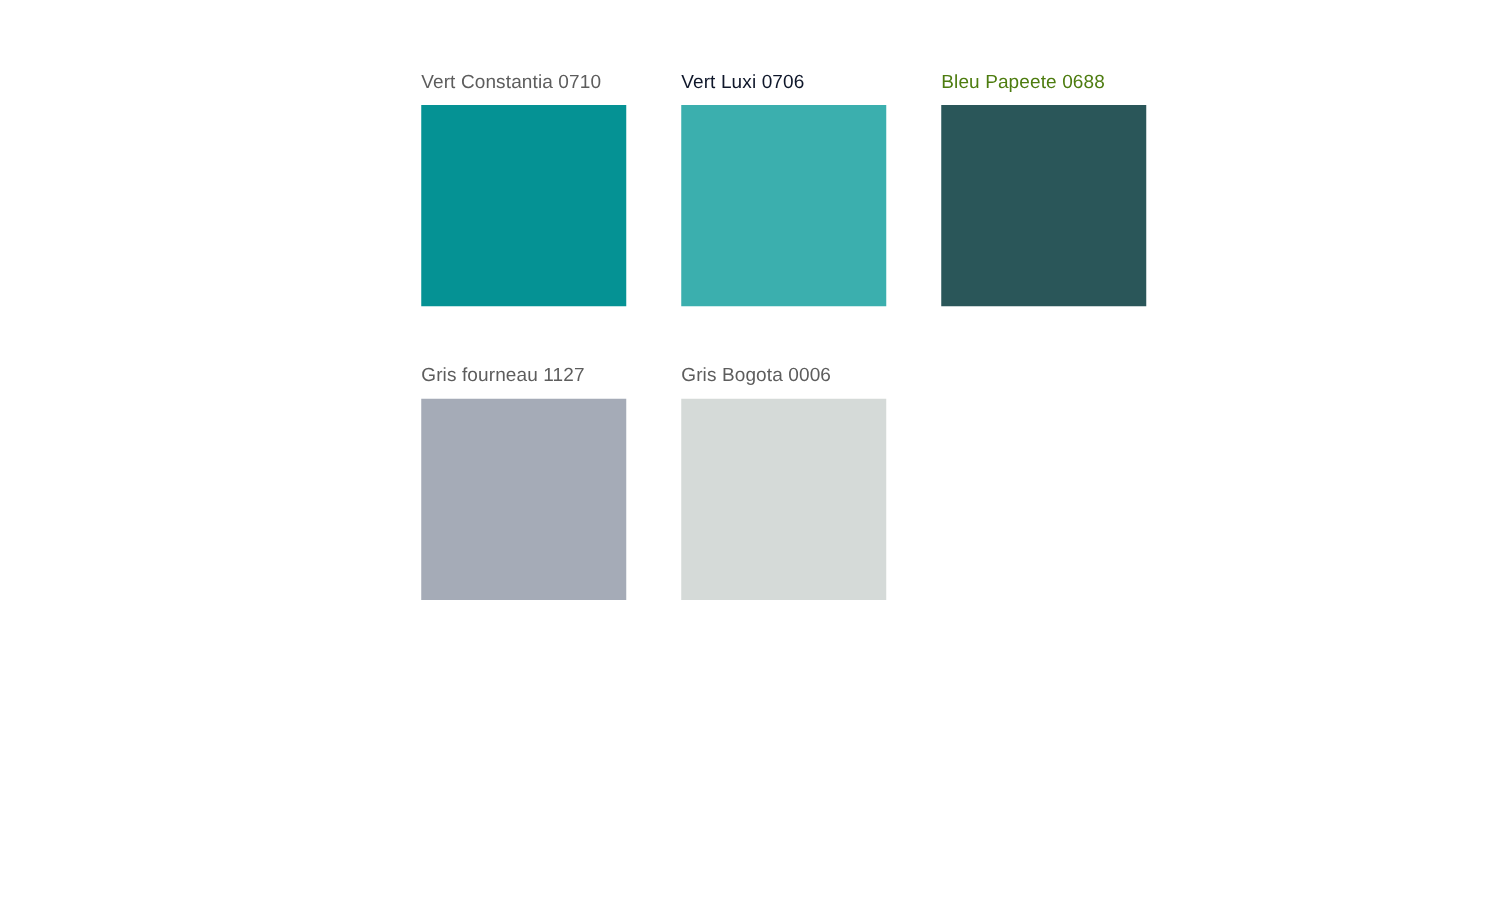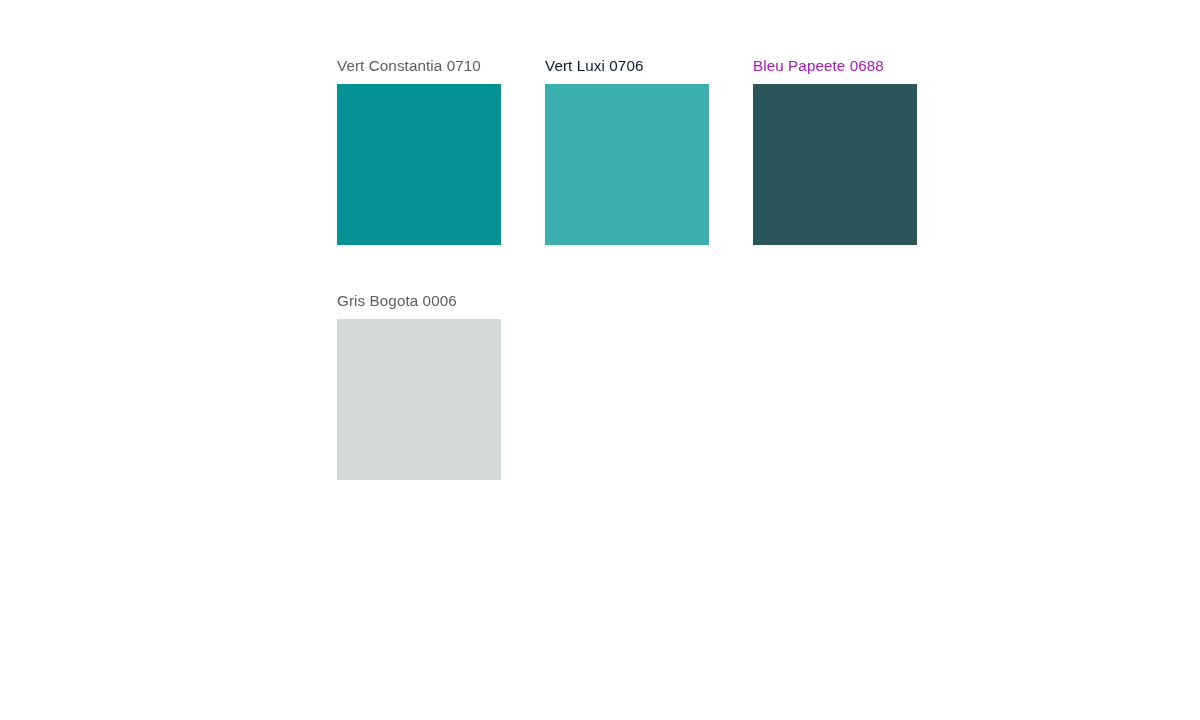--- a/index.html
+++ b/index.html
@@ -71,27 +71,31 @@
     <div class="swatch-row">
       <div class="swatch-cell">
         <div class="swatch-label" style="color: rgb(93, 93, 93);">Vert Constantia 0710</div>
         <div class="swatch-chip" style="background-color: rgb(5, 146, 148);"></div>
       </div>
       <div class="swatch-cell">
         <div class="swatch-label" style="color: #0f172a;">Vert Luxi 0706</div>
         <div class="swatch-chip" style="background-color: rgb(59, 175, 174);"></div>
       </div>
       <div class="swatch-cell">
-        <div class="swatch-label" style="color: #a21caf;">Bleu Papeete 0688</div>
+        <div class="swatch-label" style="color: #4d7c0f;">Bleu Papeete 0688</div>
         <div class="swatch-chip" style="background-color: rgb(42, 86, 89);"></div>
       </div>
     </div>
 
 
     <div class="swatch-row">
+      <div class="swatch-cell">
+        <div class="swatch-label" style="color: rgb(93, 93, 93);">Gris fourneau 1127</div>
+        <div class="swatch-chip" style="background-color: rgb(165, 171, 183);"></div>
+      </div>
       <div class="swatch-cell">
         <div class="swatch-label" style="color: rgb(93, 93, 93);">Gris Bogota 0006</div>
         <div class="swatch-chip" style="background-color: rgb(213, 218, 216);"></div>
       </div>
       <div class="swatch-cell empty-cell">
         <div class="swatch-label" style="color: rgb(93, 93, 93);"></div>
         <div class="swatch-chip"></div>
       </div>
     </div>
 

